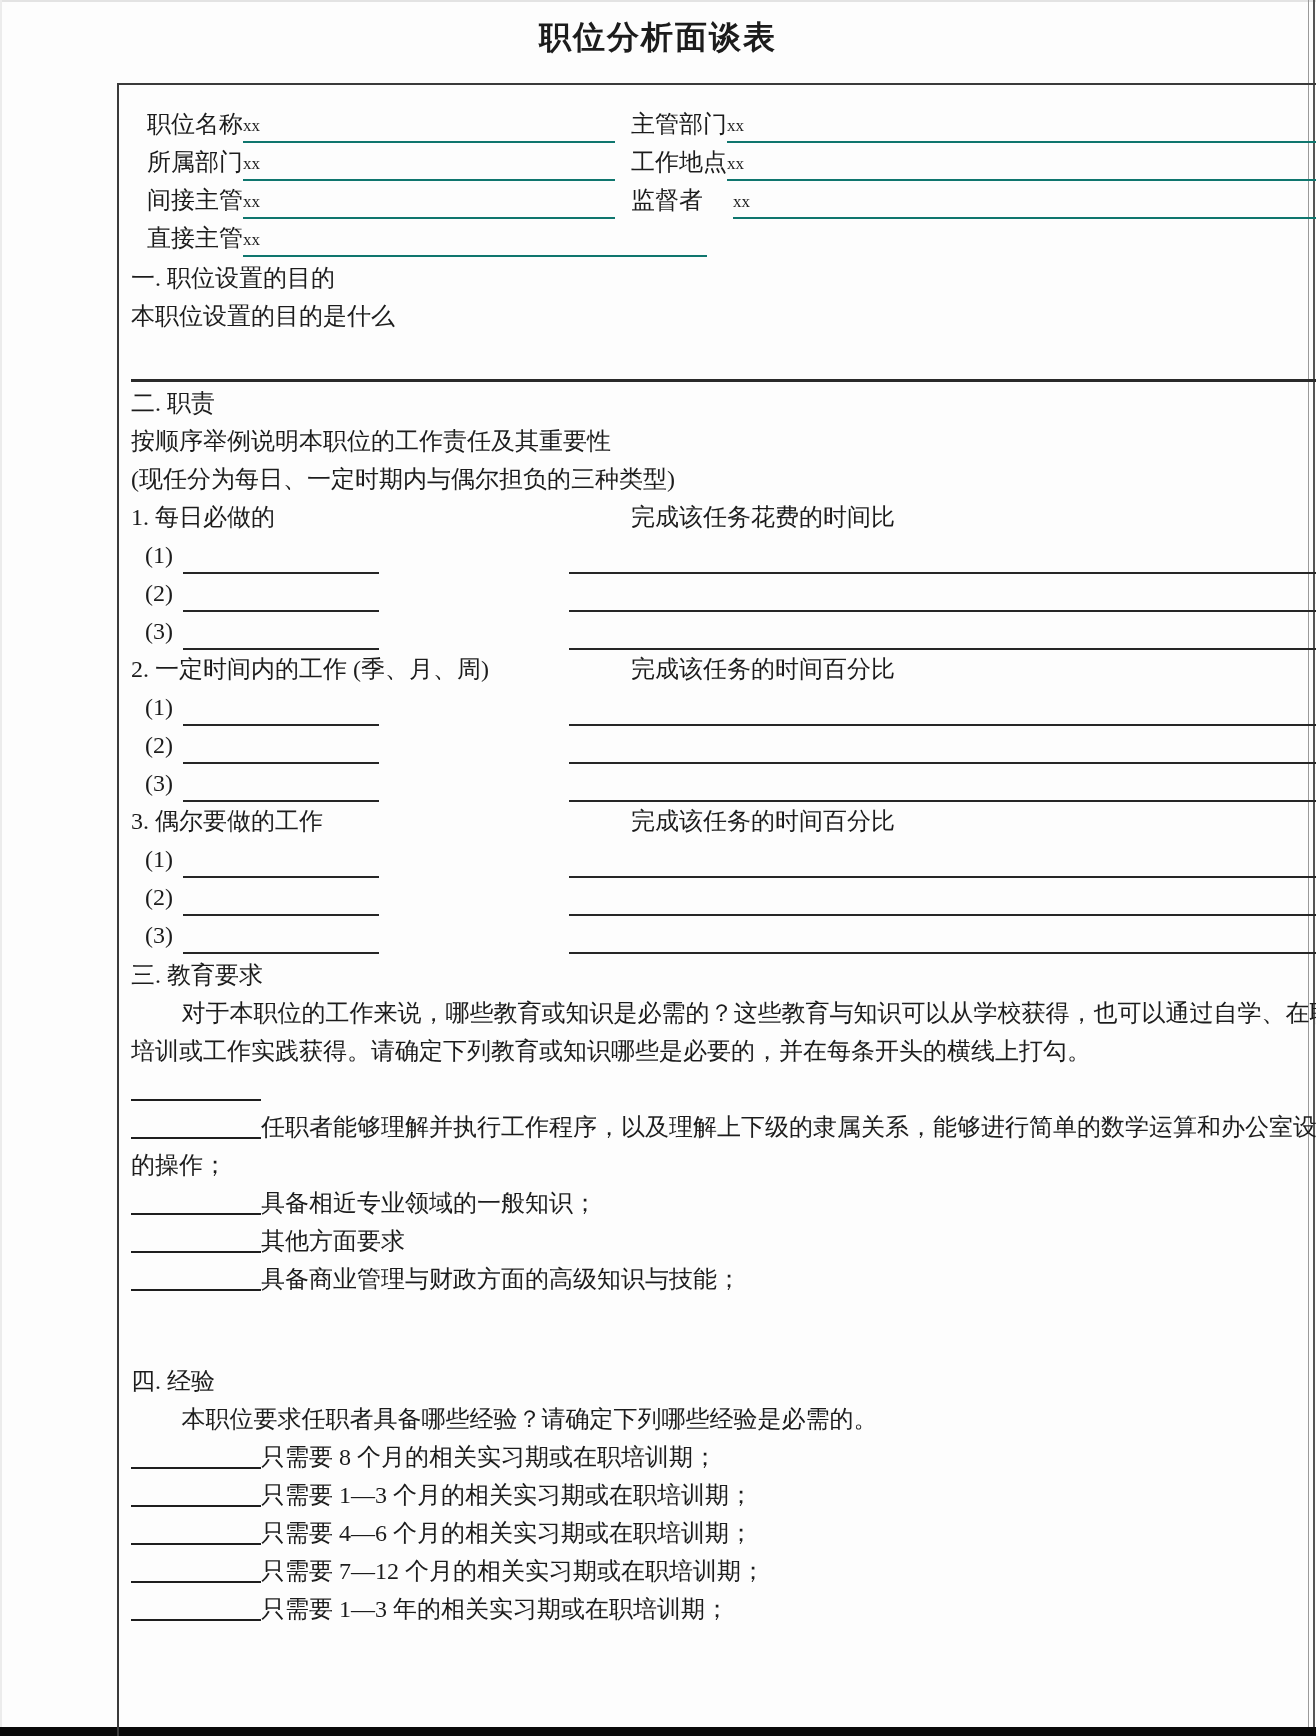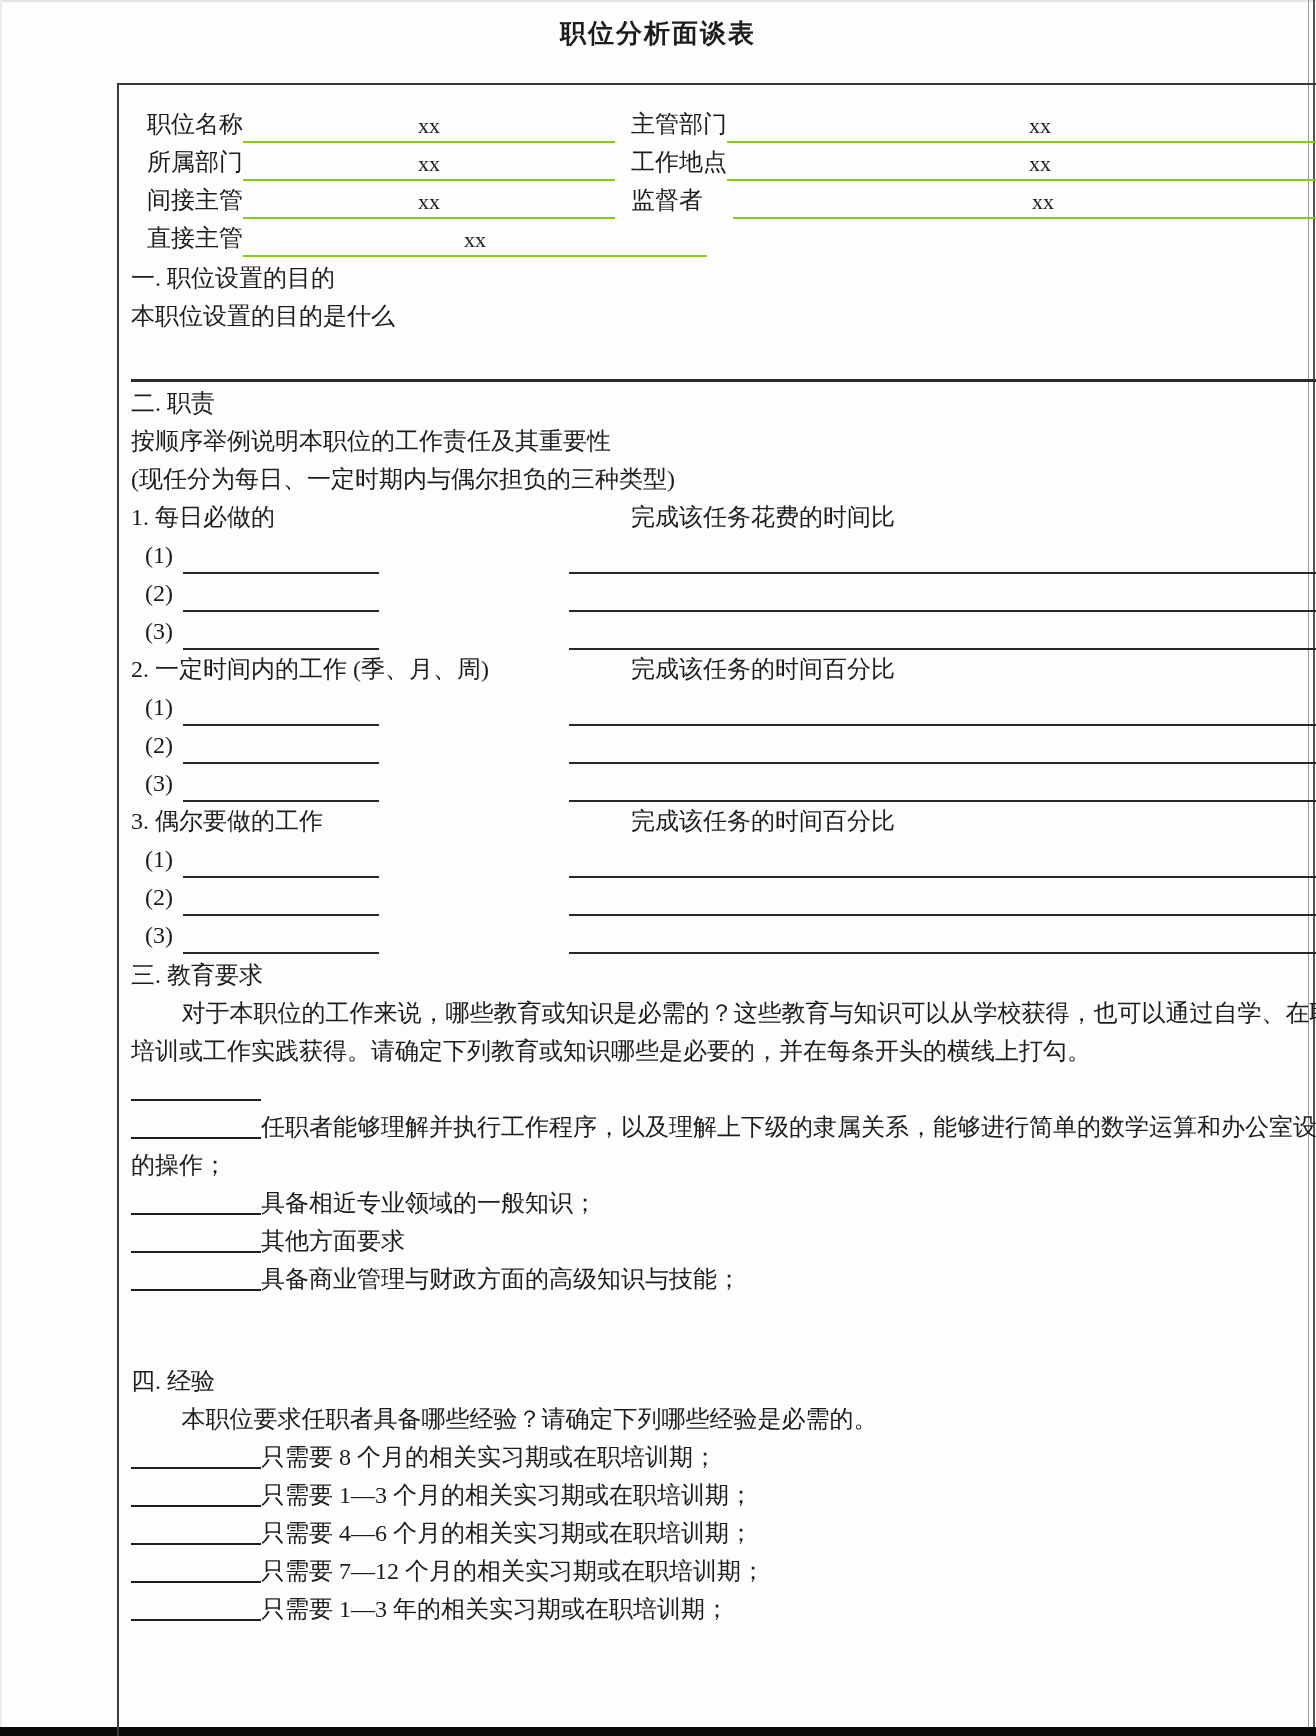--- a/index.html
+++ b/index.html
@@ -14,41 +14,41 @@
   }
   
   .edge-top{position:absolute;top:0;left:0;width:100%;height:2px;background:#e3e3e3;}
   .edge-left{position:absolute;top:0;left:0;width:2px;height:100%;background:#ececec;}
   .edge-right-outer{position:absolute;top:0;right:1px;width:2px;height:100%;background:#555;}
   .edge-right-inner{position:absolute;top:0;right:7px;width:1px;height:100%;background:#9a9a9a;}
   .edge-bottom{position:absolute;bottom:0;left:0;width:100%;height:9px;background:#0a0a0a;}
 
   .page-title{
     position:absolute;top:16px;left:0;width:100%;
-    text-align:center;font-size:26px;font-weight:bold;letter-spacing:2px;
+    text-align:center;font-size:32px;font-weight:bold;letter-spacing:2px;
   }
 
   .form-box{
     position:absolute;left:117px;top:83px;width:1270px;bottom:0;
     border:2px solid #3a3a3a;border-bottom:none;
     box-sizing:border-box;
     padding:20px 32px 0 12px;
     font-size:24px;line-height:38px;
   }
 
   
   .hdr{margin-left:16px;}
   .hdr-row{display:flex;align-items:flex-end;height:38px;}
   .hdr-cell{display:flex;align-items:flex-end;}
   .hdr-cell.left{width:468px;}
   .hdr-cell.right{flex:1;margin-left:16px;}
   .hdr-label{white-space:nowrap;}
   .fill{
-    flex:1;border-bottom:2px solid #84cc16;text-align:center;
-    font-size:22px;line-height:30px;height:30px;
+    flex:1;border-bottom:2px solid #0f766e;text-align:left;
+    font-size:17px;line-height:30px;height:30px;
   }
   .fill.gap-before{margin-left:30px;}
   .hdr-cell.wide{width:560px;}
 
   
   .sec-heading{margin-top:2px;}
   .long-line{border-bottom:3px solid #2a2a2a;height:44px;margin-right:2px;}
 
   .duty-head{display:flex;gap:30px;}
   .duty-head .lt{flex:0 0 470px;}

